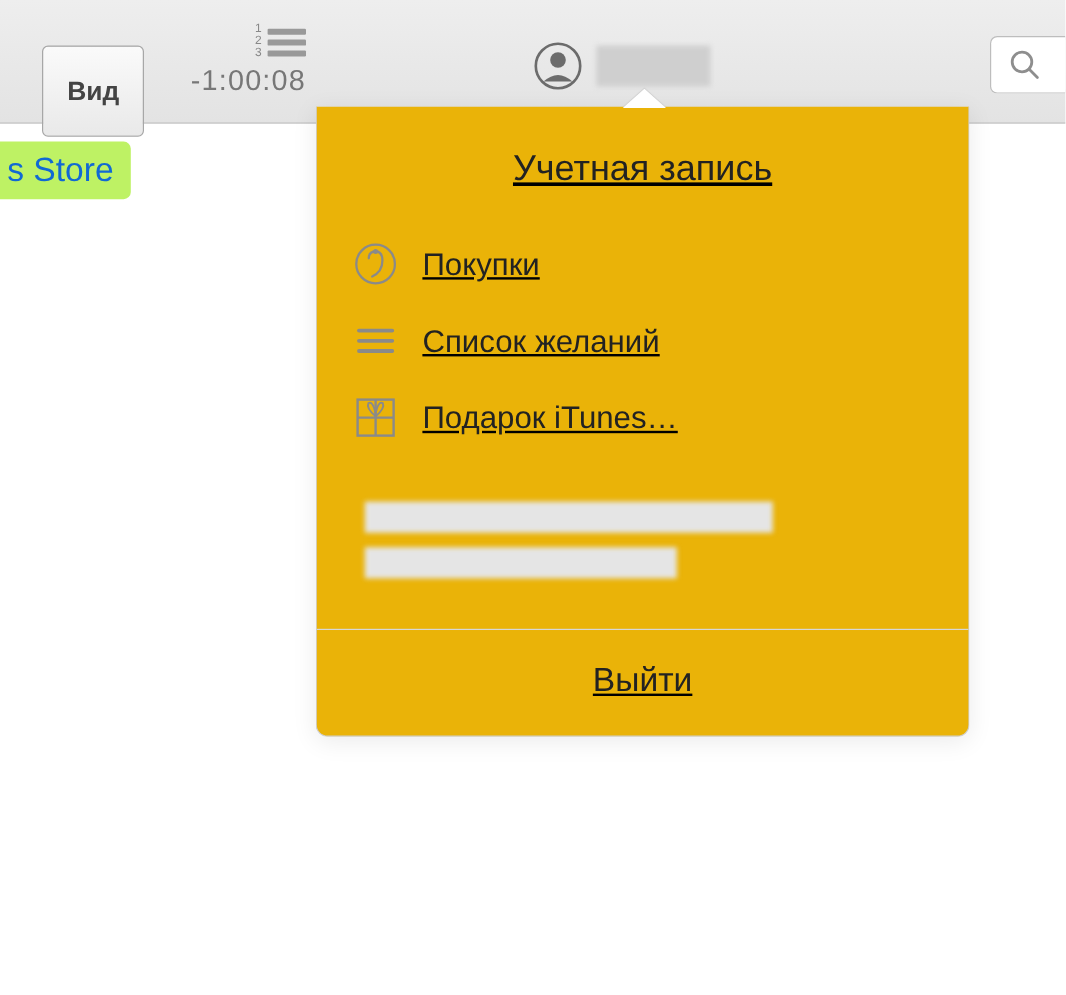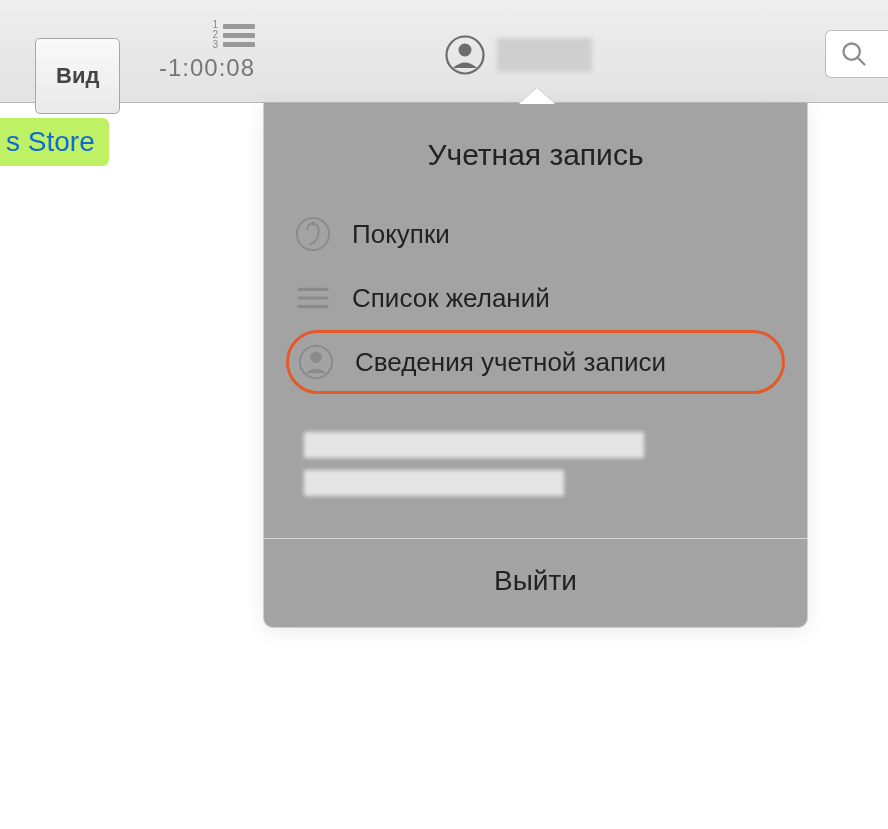--- a/index.html
+++ b/index.html
@@ -107,28 +107,29 @@
       color: #1169d4;
       font-size: 28px;
       padding: 8px 14px 8px 6px;
       border-radius: 0 6px 6px 0;
     }
 
     
     .dropdown {
       position: absolute;
       left: 263px;
-      top: 103px;
+      top: 89px;
       width: 545px;
-      background: #a3a3a3;
+      background: #eab308;
       border: 1px solid #cfcfcf;
       border-top: none;
       border-radius: 0 0 10px 10px;
       box-shadow: 0 4px 20px rgba(0,0,0,0.08);
       padding-top: 25px;
+      text-decoration: underline;
     }
 
     .dropdown-arrow {
       position: absolute;
       top: -15px;
       left: 255px;
       width: 0; height: 0;
       border-left: 18px solid transparent;
       border-right: 18px solid transparent;
       border-bottom: 16px solid #ffffff;
@@ -265,31 +266,32 @@
       <span class="mi-icon">
         <svg viewBox="0 0 30 30" width="32" height="32">
           <line x1="2" y1="7" x2="28" y2="7" stroke="#8a8a8a" stroke-width="3" stroke-linecap="round"></line>
           <line x1="2" y1="15" x2="28" y2="15" stroke="#8a8a8a" stroke-width="3" stroke-linecap="round"></line>
           <line x1="2" y1="23" x2="28" y2="23" stroke="#8a8a8a" stroke-width="3" stroke-linecap="round"></line>
         </svg>
       </span>
       <span>Список желаний</span>
     </div>
 
-
-    <div class="menu-item highlighted">
+    <div class="menu-item">
       <span class="mi-icon">
-        <svg viewBox="0 0 38 38" width="36" height="36">
-          <circle cx="19" cy="19" r="17" fill="none" stroke="#8a8a8a" stroke-width="2"></circle>
-          <circle cx="19" cy="14" r="6" fill="#8a8a8a"></circle>
-          <path d="M 7.5 31 Q 19 21 30.5 31" fill="#8a8a8a"></path>
+        <svg viewBox="0 0 36 36" width="36" height="36">
+          <rect x="3" y="3" width="30" height="30" fill="none" stroke="#8a8a8a" stroke-width="2"></rect>
+          <line x1="18" y1="3" x2="18" y2="33" stroke="#8a8a8a" stroke-width="2"></line>
+          <line x1="3" y1="18" x2="33" y2="18" stroke="#8a8a8a" stroke-width="2"></line>
+          <path d="M 18 17 Q 10 10 12 6 Q 16 4 18 15 M 18 17 Q 26 10 24 6 Q 20 4 18 15" fill="none" stroke="#8a8a8a" stroke-width="1.6"></path>
         </svg>
       </span>
-      <span>Сведения учетной записи</span>
+      <span>Подарок iTunes…</span>
     </div>
+
 
   </div>
 
   <div class="account-email-area">
     <div class="blur-line w1"></div>
     <div class="blur-line w2"></div>
   </div>
 
   <div class="divider"></div>
 

